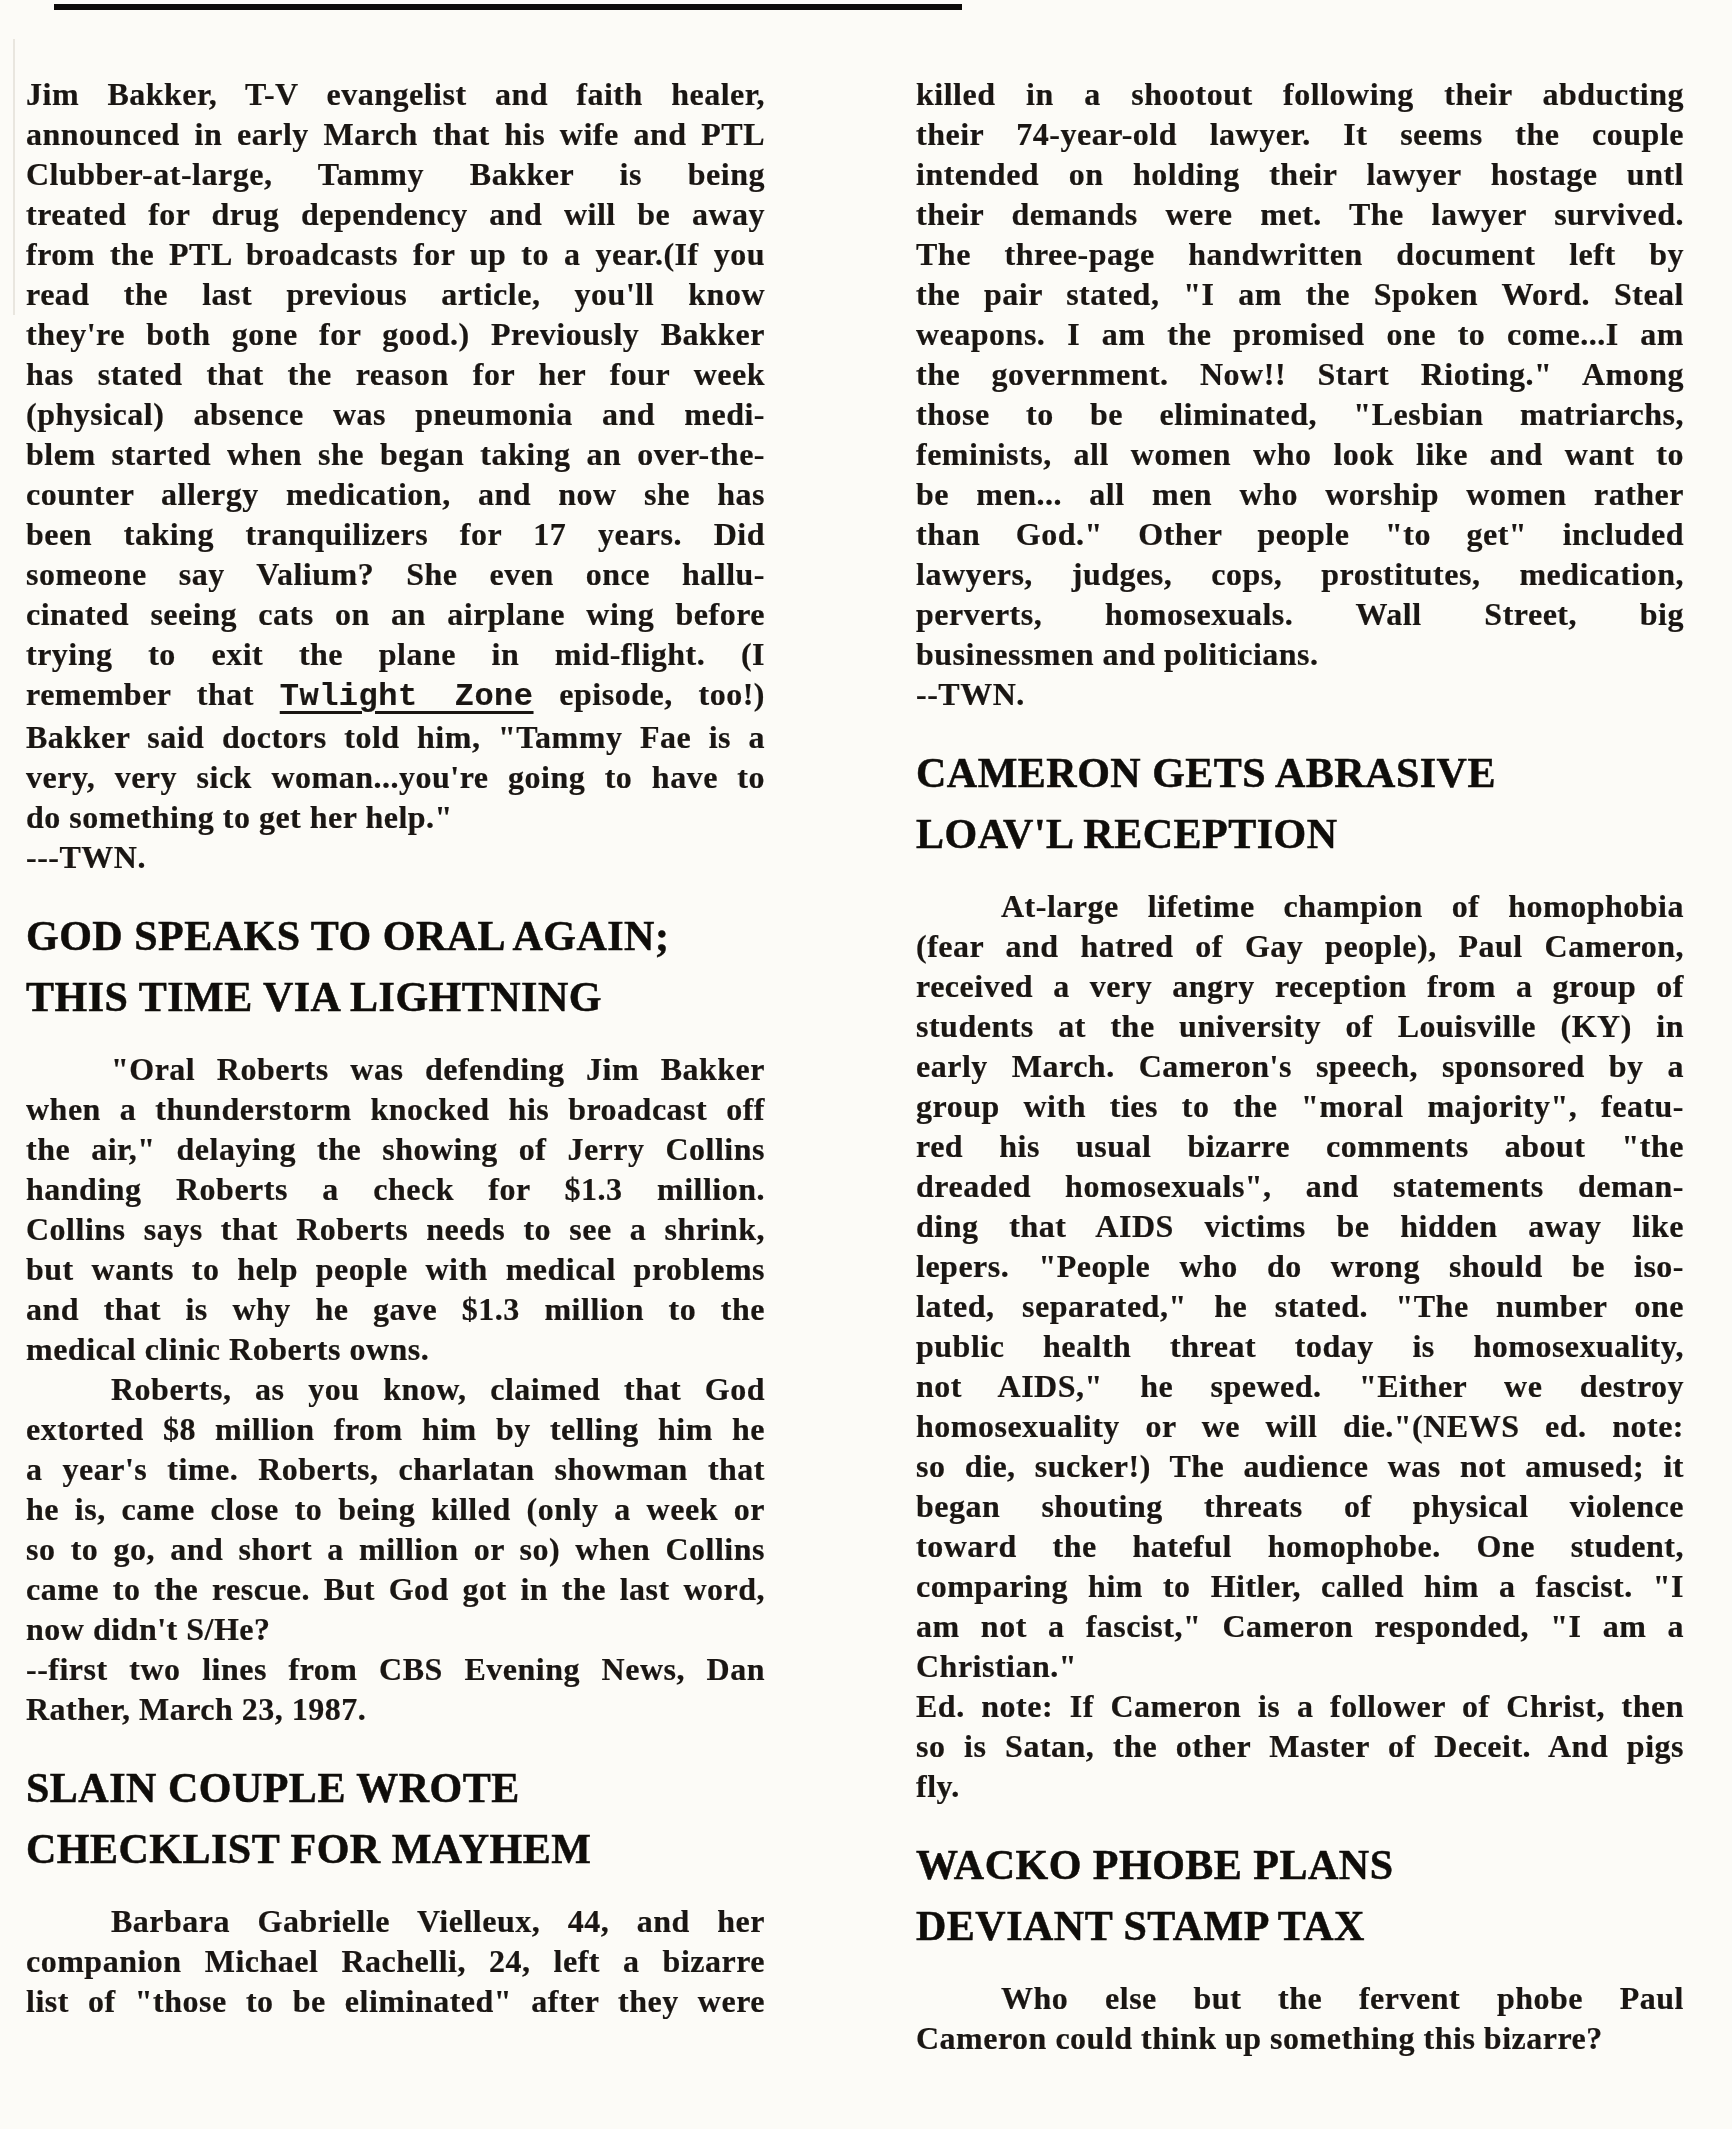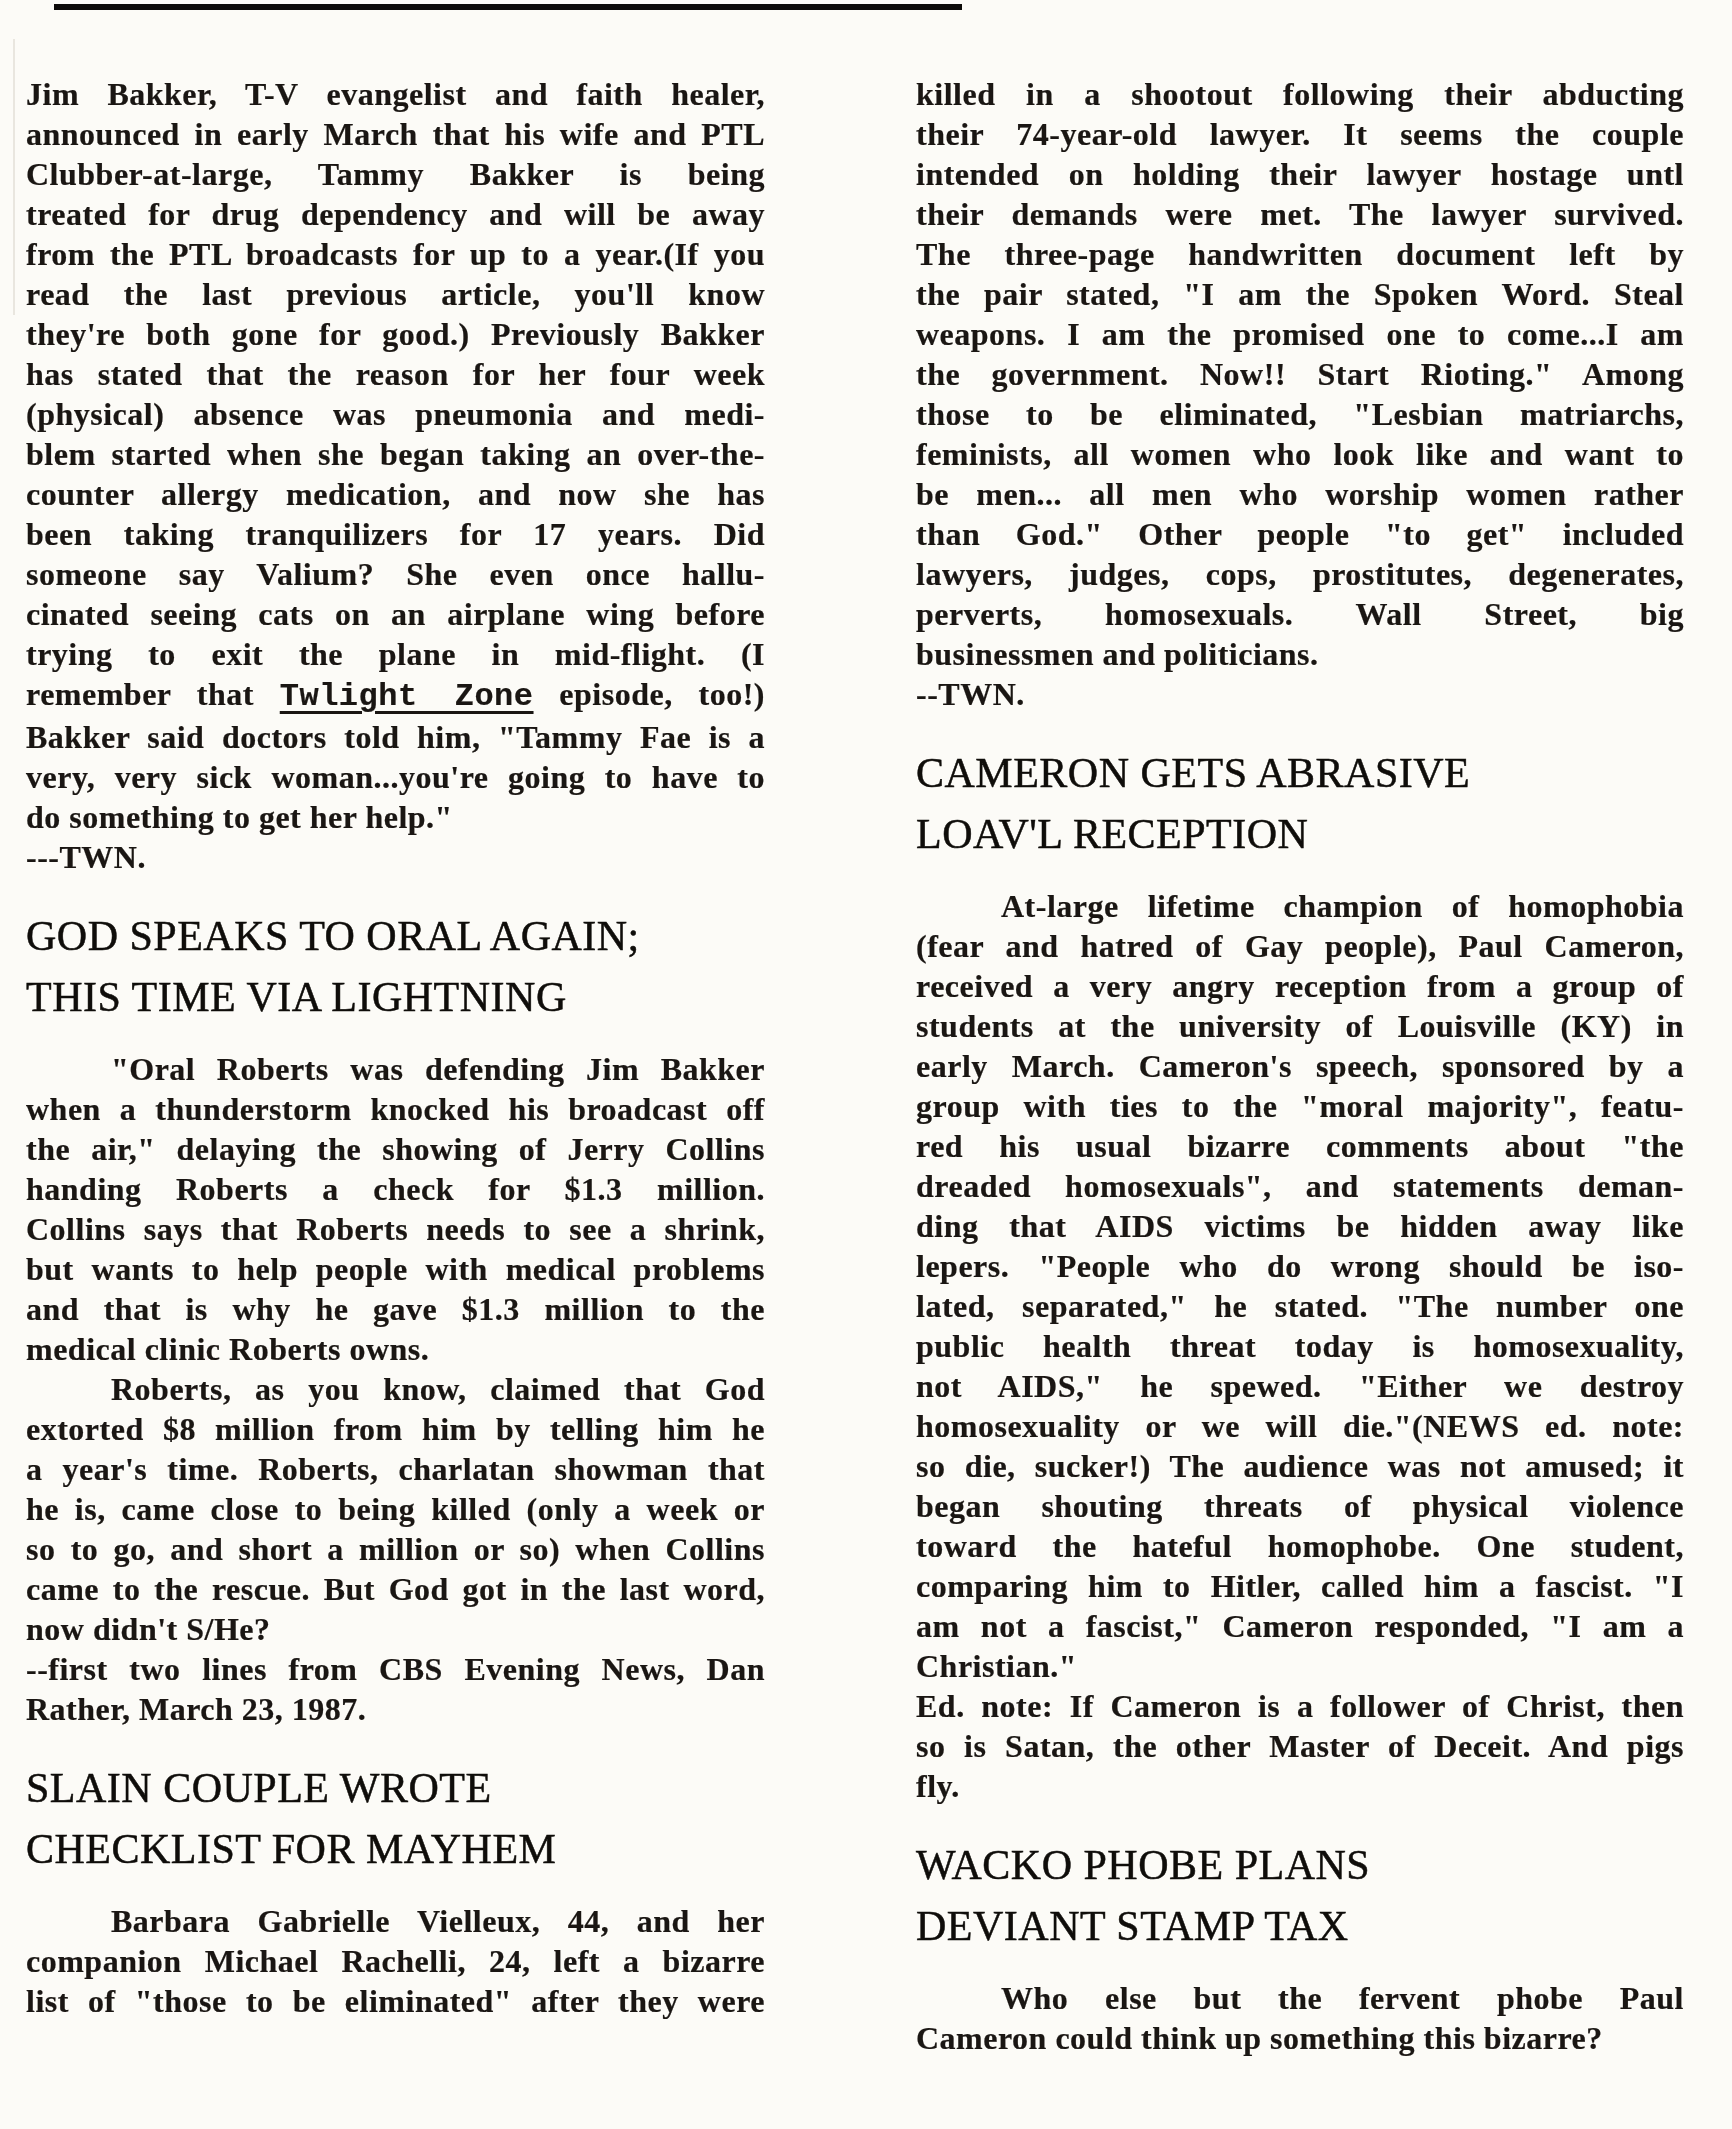--- a/index.html
+++ b/index.html
@@ -55,21 +55,21 @@
     text-decoration-thickness: 3px;
     text-underline-offset: 6px;
     font-family: Liberation Mono, monospace;
   }
   .heading-block {
     margin: 29px 0 21px 0;
   }
   .heading-line {
     font-size: 42px;
     line-height: 61px;
-    font-weight: 400;
+    font-weight: 700;
     letter-spacing: 0.5px;
     color: #0f0d0a;
     -webkit-text-stroke: 0.5px #0f0d0a;
     text-align: left;
   }
 </style>
 </head>
 <body>
 
 <div class="scan-rule" style="left: 54px; top: 4.4px; width: 908px; height: 5.4px;"></div>
@@ -144,21 +144,21 @@
       <div class="body-line">intended on holding their lawyer hostage untl</div>
       <div class="body-line">their demands were met. The lawyer survived.</div>
       <div class="body-line">The three-page handwritten document left by</div>
       <div class="body-line">the pair stated, "I am the Spoken Word. Steal</div>
       <div class="body-line">weapons. I am the promised one to come...I am</div>
       <div class="body-line">the government. Now!! Start Rioting." Among</div>
       <div class="body-line">those to be eliminated, "Lesbian matriarchs,</div>
       <div class="body-line">feminists, all women who look like and want to</div>
       <div class="body-line">be men... all men who worship women rather</div>
       <div class="body-line">than God." Other people "to get" included</div>
-      <div class="body-line">lawyers, judges, cops, prostitutes, degenerates,</div>
+      <div class="body-line">lawyers, judges, cops, prostitutes, medication,</div>
       <div class="body-line">perverts, homosexuals. Wall Street, big</div>
       <div class="body-line last">businessmen and politicians.</div>
     </div>
     <div class="body-block">
       <div class="body-line last">--TWN.</div>
     </div>
     <div class="heading-block">
       <div class="heading-line">CAMERON GETS ABRASIVE</div>
       <div class="heading-line">LOAV'L RECEPTION</div>
     </div>

